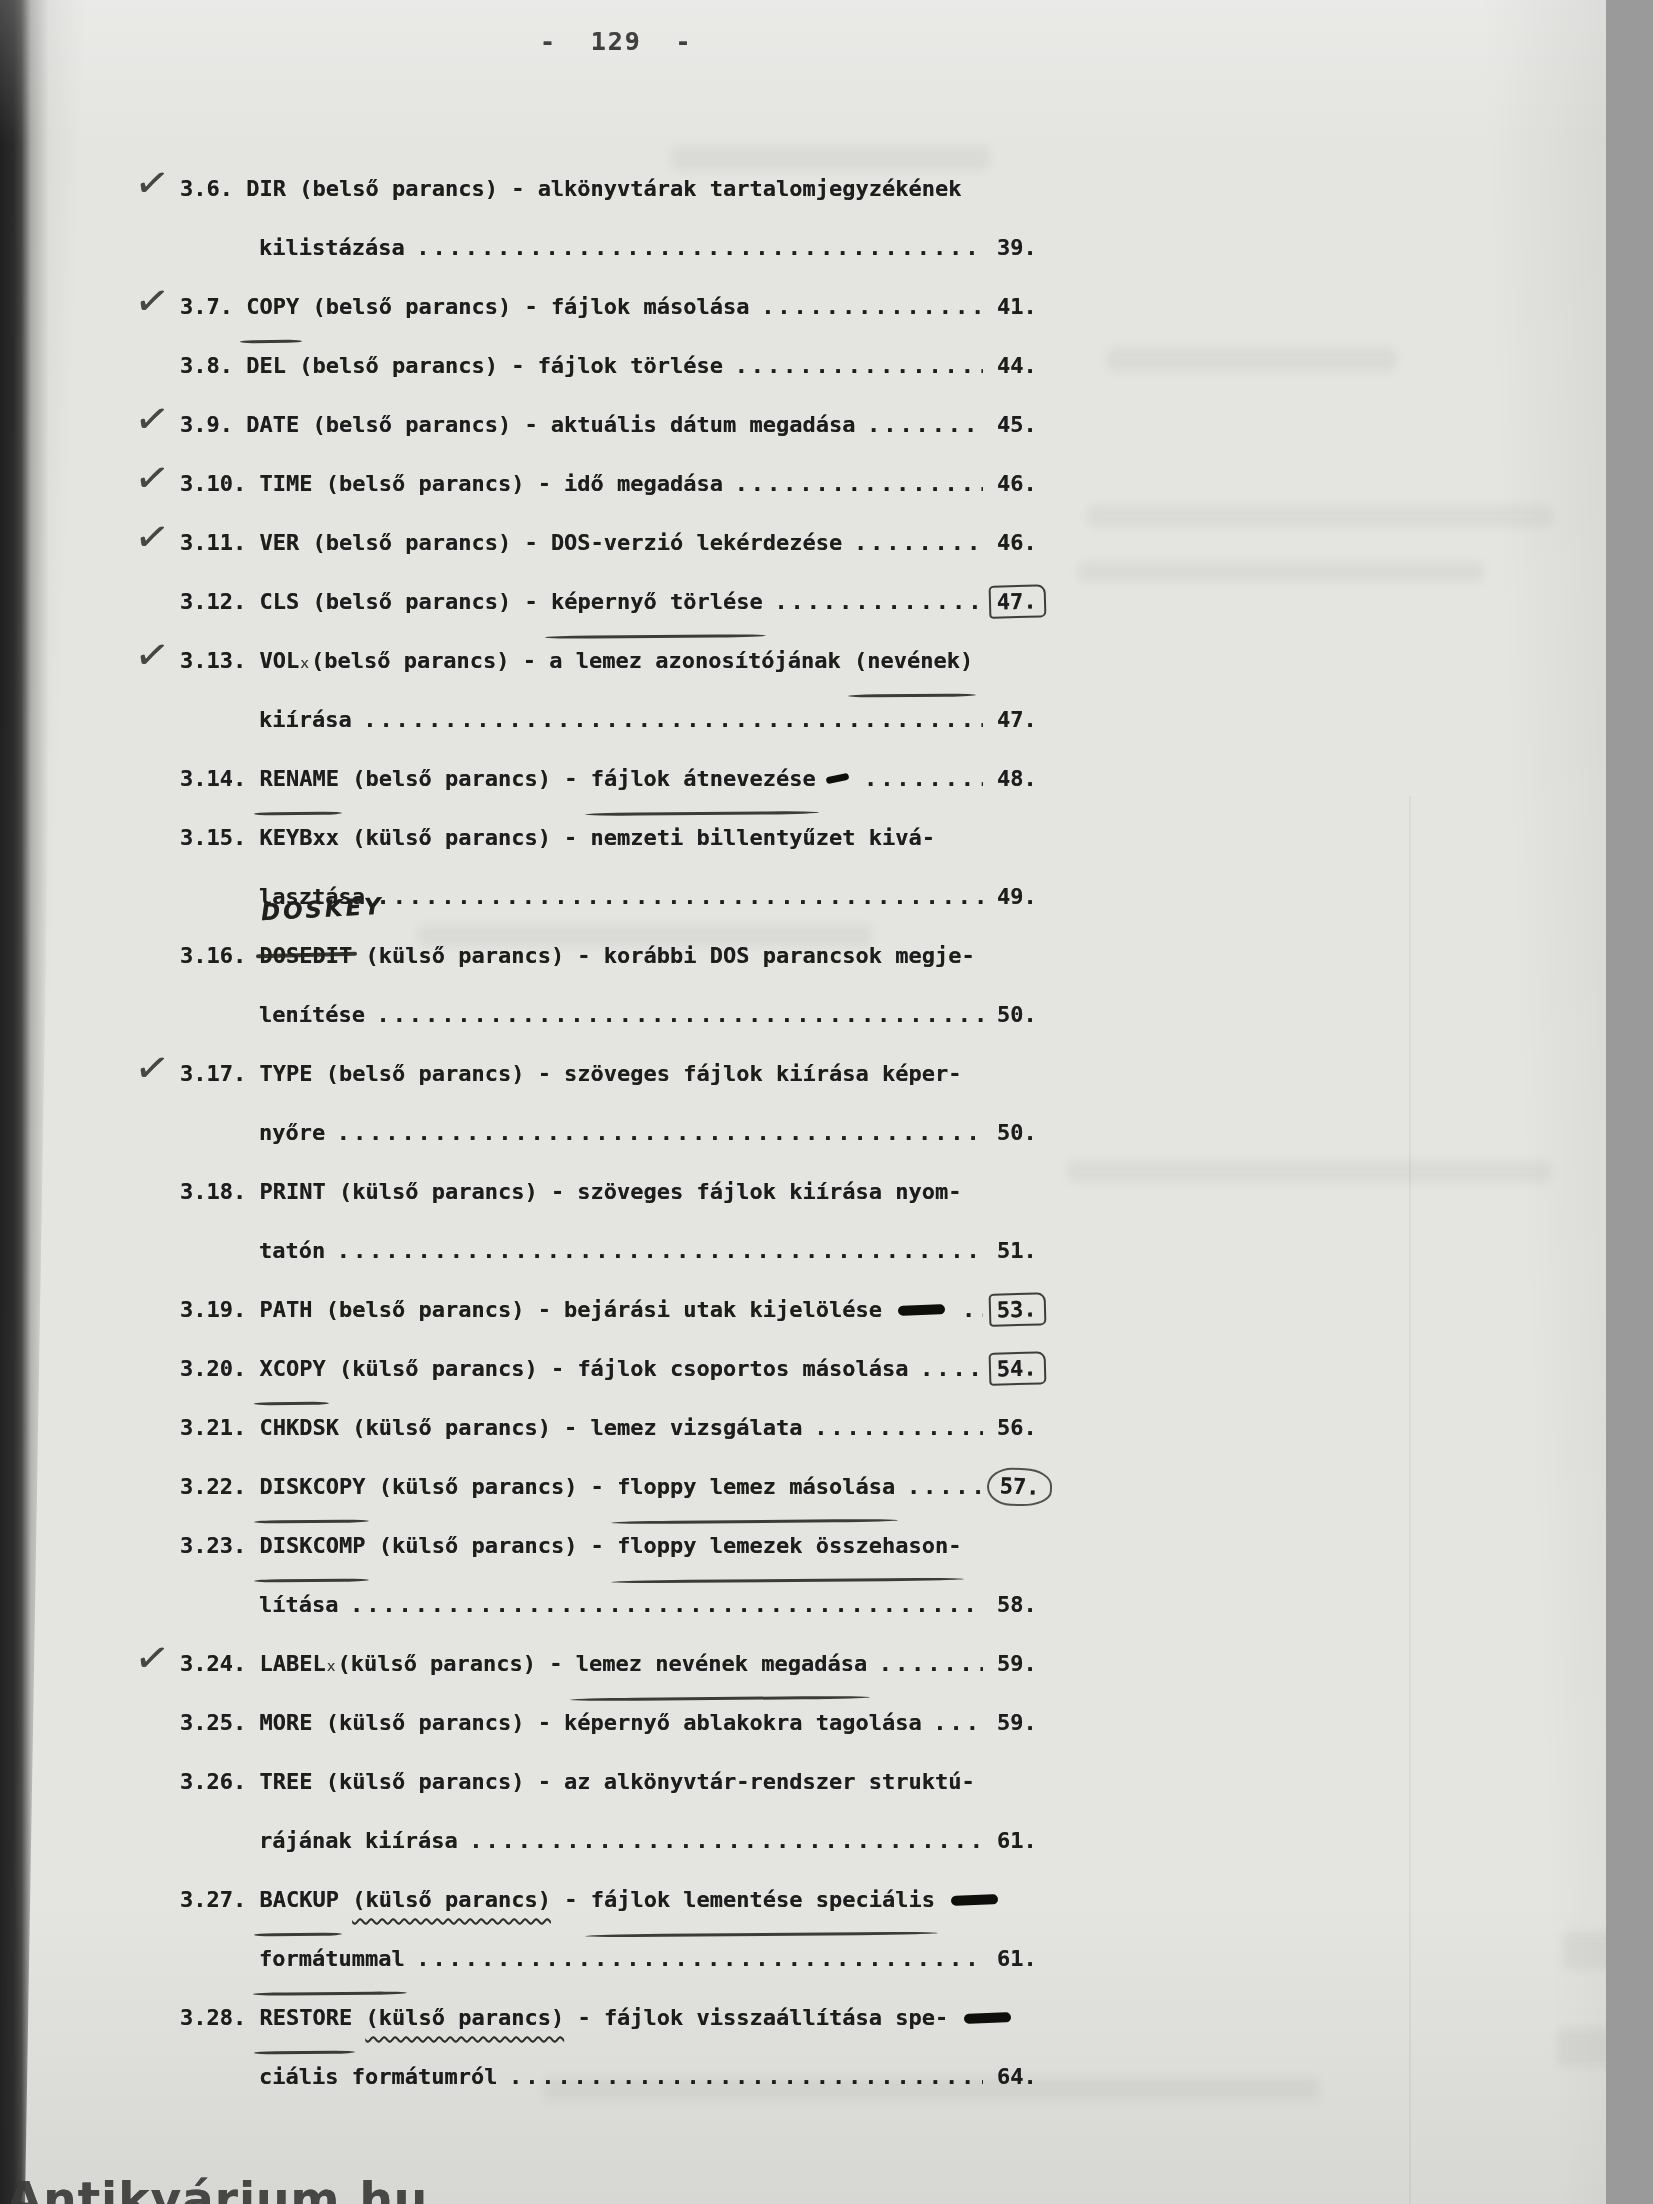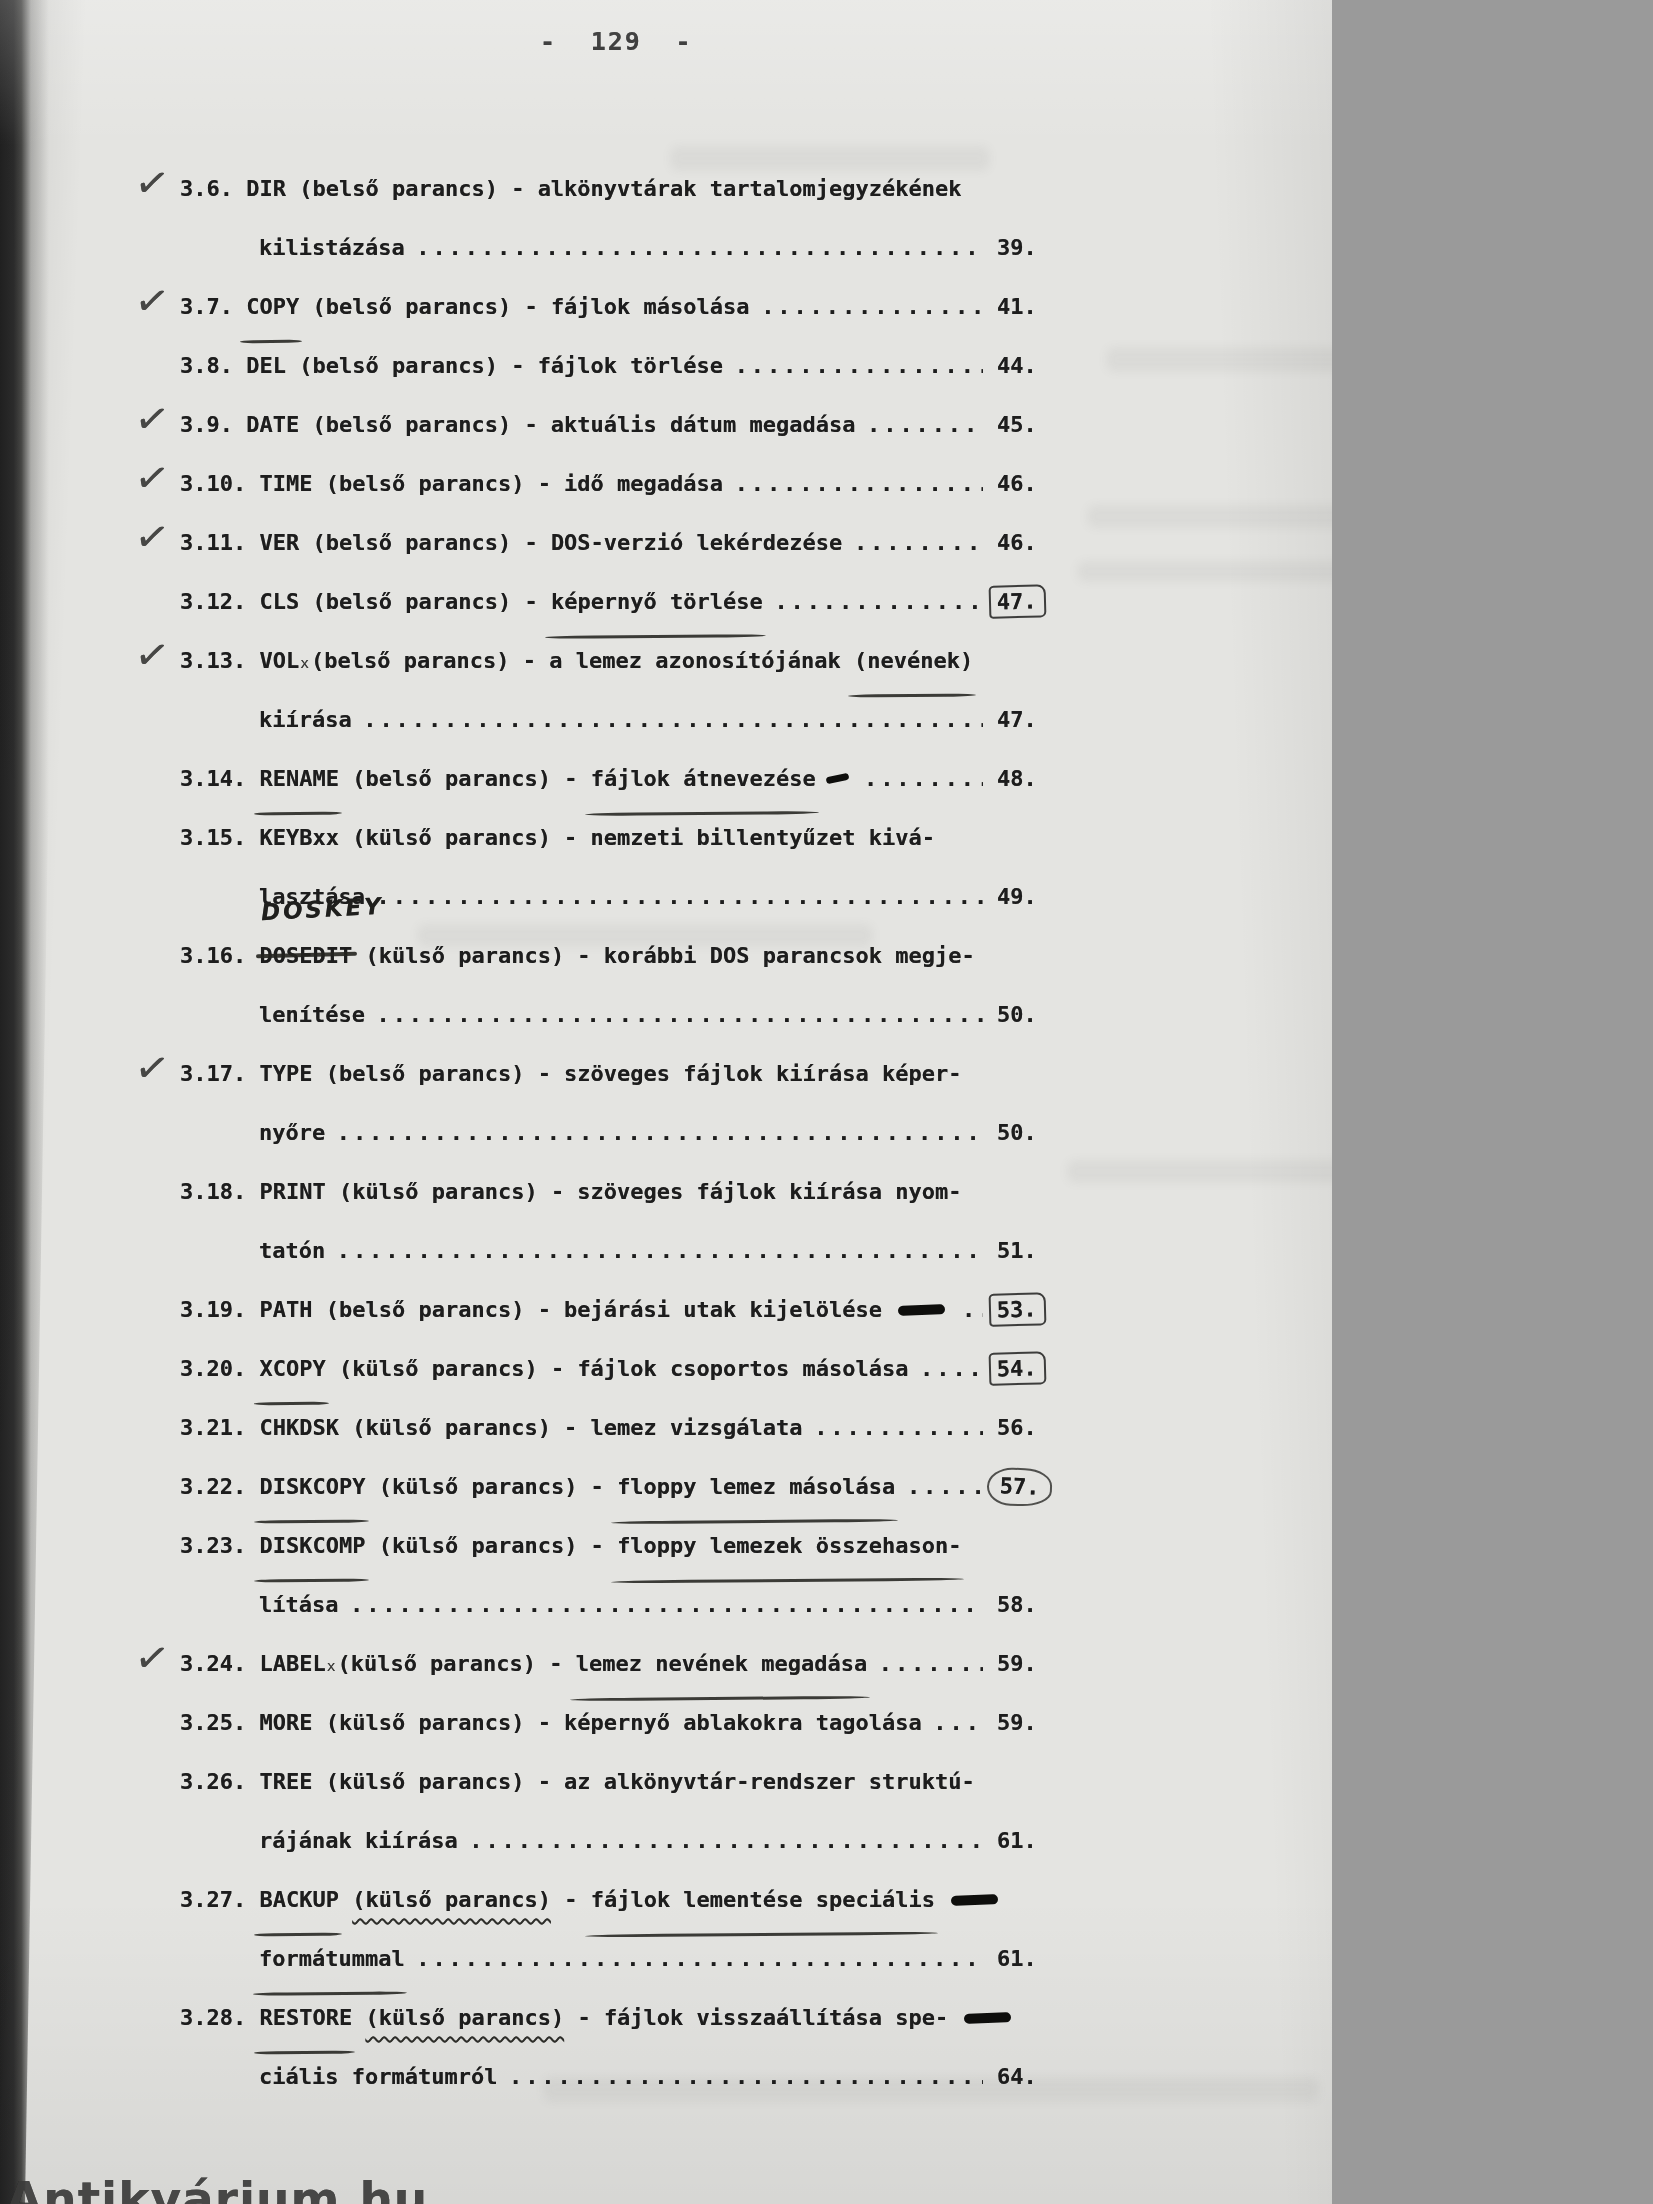--- a/index.html
+++ b/index.html
@@ -1,21 +1,21 @@
 <!DOCTYPE html>
 <html style="--paper: #e4e4e1; --ink: #1d1d1d; --pen: #23231f; --pencil: #474745;"><head>
 <meta charset="utf-8">
 <style>
   * { box-sizing: border-box; }
   html, body { margin: 0; padding: 0; background: #9a9a9a; }
   :root {
     --paper: #e4e4e1; --ink: #1d1d1d; --pen: #23231f; --pencil: #474745;
   }
   .page {
-    position: relative; width: 1332px; height: 2205px;
+    position: relative; width: 1606px; height: 2205px;
     background: var(--paper); overflow: hidden;
     font-family: "DejaVu Sans Mono", "Liberation Mono", monospace;
     color: var(--ink); font-weight: bold;
     text-shadow: 0 0 0.6px rgba(10,10,10,.55);
   }
   .page::before {
     content: ""; position: absolute; inset: 0; pointer-events: none; z-index: 5;
     background:
       linear-gradient(92deg, rgba(0,0,0,.10) 0px, rgba(0,0,0,0) 87px),
       linear-gradient(268deg, rgba(0,0,0,.06) 0px, rgba(0,0,0,0) 126px),

